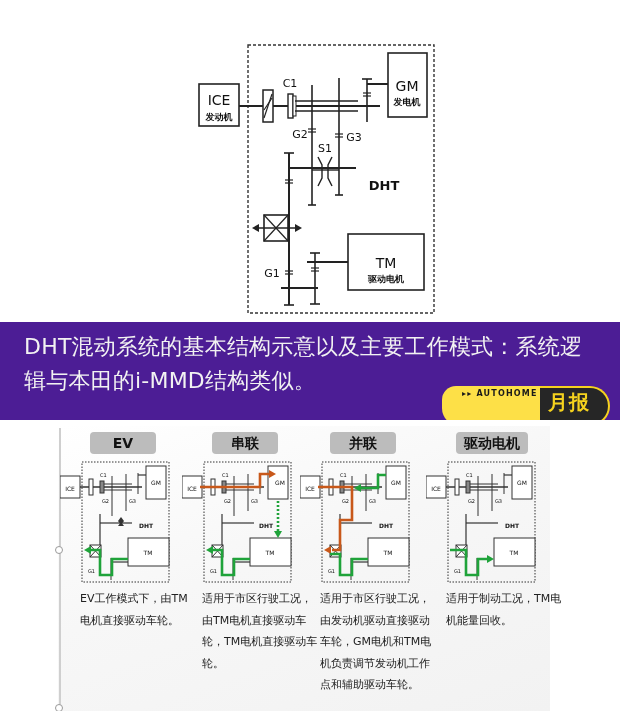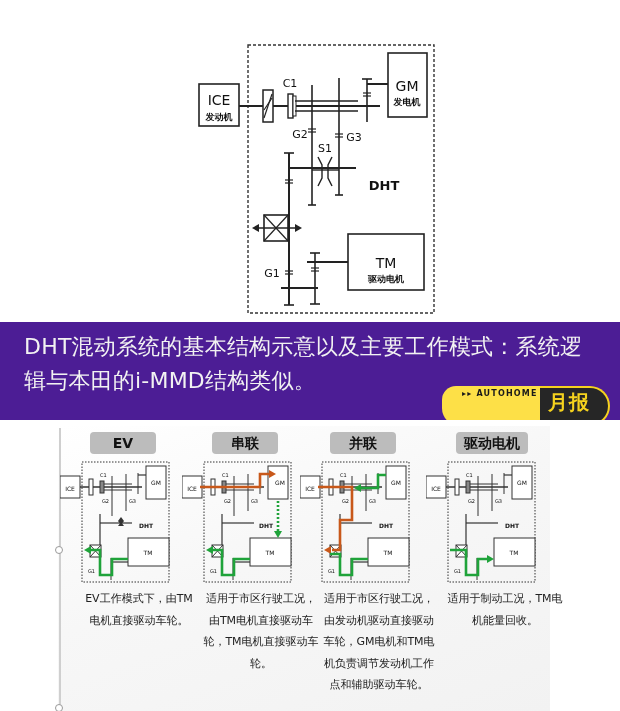--- a/index.html
+++ b/index.html
@@ -48,21 +48,21 @@
     position: absolute; left: 55px; width: 8px; height: 8px; border-radius: 50%;
     border: 1px solid #9a9a9a; background: #ffffff; box-sizing: border-box;
   }
   .mode { position: absolute; top: 12px; width: 122px; }
   .mode-pill {
     position: absolute; left: 30px; top: 0; width: 66px; height: 22px; background: #bcbcbc;
     border-radius: 4px; color: #111; font-weight: bold; font-size: 14px; text-align: center; line-height: 22px;
   }
   .mode-diagram { position: absolute; left: 0; top: 24px; }
   .mode-desc {
-    position: absolute; left: 20px; top: 156px; width: 118px; font-size: 11px; line-height: 21.5px; color: #222; text-align: center;
+    position: absolute; left: 20px; top: 156px; width: 118px; font-size: 11px; line-height: 21.5px; color: #222;
   }
 </style>
 </head>
 <body>
 
 <div class="top-diagram">
   <svg width="620" height="322" viewBox="0 0 620 322">
 
     <rect x="248" y="45" width="186" height="268" fill="none" stroke="#333" stroke-width="1.4" stroke-dasharray="3,2"></rect>
 

